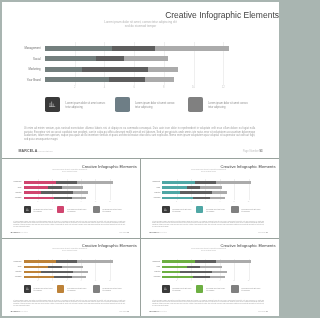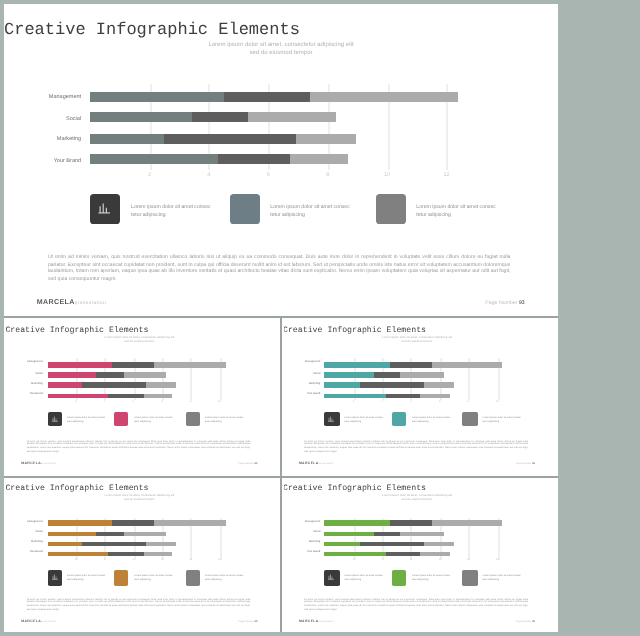--- a/index.html
+++ b/index.html
@@ -4,21 +4,21 @@
 <style>
   html,body{margin:0;padding:0;}
   body{width:281px;height:318px;background:#a9b5b1;font-family:"Liberation Sans",sans-serif;overflow:hidden;}
   .page{position:relative;width:281px;height:318px;background:#a9b5b1;}
   .canvas{position:absolute;left:2px;top:2px;width:277px;height:314px;background:#fff;}
   .divider-h{position:absolute;background:#9aa39e;height:1px;}
   .divider-v{position:absolute;background:#9aa39e;width:1px;}
 
   
   .slide{position:absolute;background:#fff;overflow:hidden;}
-  .s-title{position:absolute;left:0;right:0;text-align:left;font-family:Liberation Mono, monospace;color:#3f3f3f;white-space:nowrap;}
+  .s-title{position:absolute;left:0;right:0;text-align:right;font-family:Liberation Sans, sans-serif;color:#3f3f3f;white-space:nowrap;}
   .s-sub{position:absolute;left:0;right:0;text-align:center;color:#b3b3b3;}
   .s-sub span{display:block;}
   .cat{position:absolute;text-align:right;color:#6f6f6f;white-space:nowrap;}
   .seg{position:absolute;top:0;bottom:0;}
   .grid{position:absolute;top:0;background:#efefef;}
   .xt{position:absolute;text-align:center;color:#c9c9c9;}
   .card{position:absolute;}
   .card-ico{position:absolute;left:0;top:0;display:flex;align-items:center;justify-content:center;}
   .card-tx{position:absolute;color:#8e8e8e;}
   .body-tx{position:absolute;color:#9d9d9d;text-align:justify;}

